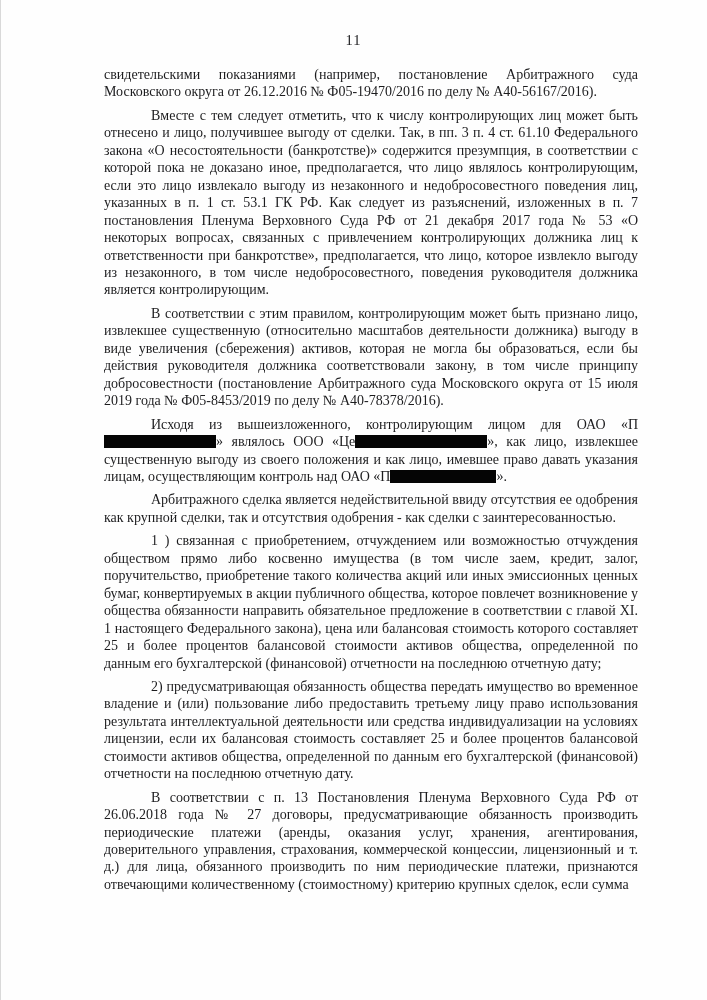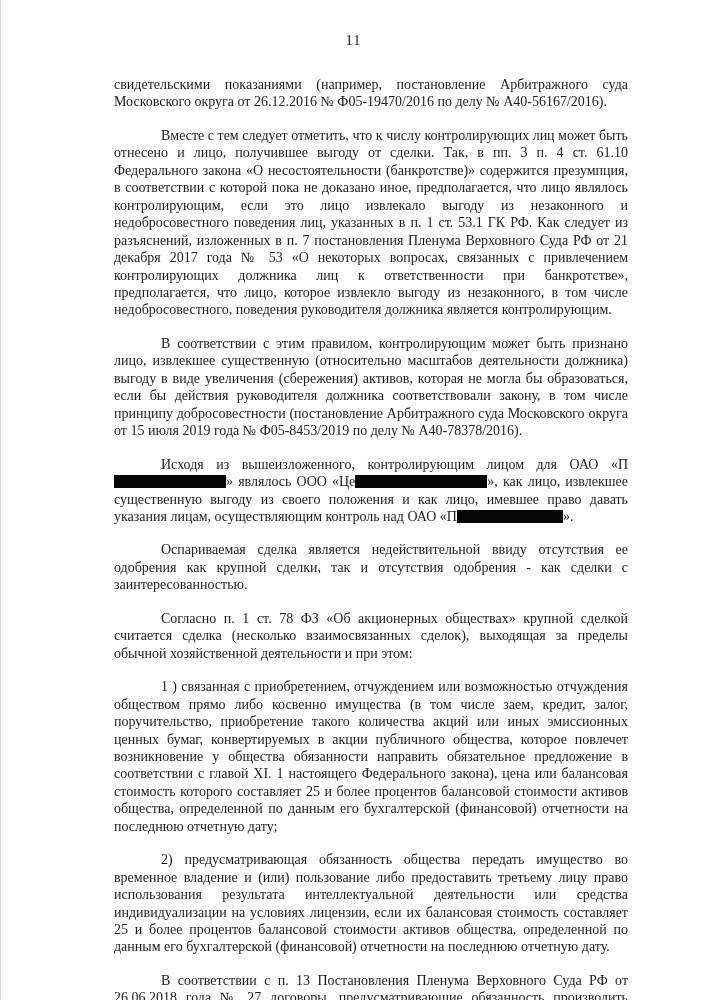--- a/index.html
+++ b/index.html
@@ -30,21 +30,21 @@
   .doc-body {
     position: absolute;
     top: 60px;
     left: 98px;
     width: 546px;
     font-size: 14px;
     line-height: 17.45px;
     text-align: justify;
   }
   .doc-body p.para {
-    margin: 16px;
+    margin: 6px;
     padding: 0;
   }
   .doc-body p.para.indent {
     text-indent: 47px;
   }
   .redaction {
     display: inline-block;
     height: 13px;
     background: #050505;
     vertical-align: text-bottom;
@@ -54,19 +54,18 @@
 </head>
 <body>
 
 <div class="page">
   <div class="page-number">11</div>
   <div class="doc-body">
       <p class="para"><span>свидетельскими показаниями (например, постановление Арбитражного суда Московского округа от 26.12.2016 № Ф05-19470/2016 по делу № А40-56167/2016).</span></p>
       <p class="para indent"><span>Вместе с тем следует отметить, что к числу контролирующих лиц может быть отнесено и лицо, получившее выгоду от сделки. Так, в пп. 3 п. 4 ст. 61.10 Федерального закона «О несостоятельности (банкротстве)» содержится презумпция, в соответствии с которой пока не доказано иное, предполагается, что лицо являлось контролирующим, если это лицо извлекало выгоду из незаконного и недобросовестного поведения лиц, указанных в п. 1 ст. 53.1 ГК РФ. Как следует из разъяснений, изложенных в п. 7 постановления Пленума Верховного Суда РФ от 21 декабря 2017 года № 53 «О некоторых вопросах, связанных с привлечением контролирующих должника лиц к ответственности при банкротстве», предполагается, что лицо, которое извлекло выгоду из незаконного, в том числе недобросовестного, поведения руководителя должника является контролирующим.</span></p>
       <p class="para indent"><span>В соответствии с этим правилом, контролирующим может быть признано лицо, извлекшее существенную (относительно масштабов деятельности должника) выгоду в виде увеличения (сбережения) активов, которая не могла бы образоваться, если бы действия руководителя должника соответствовали закону, в том числе принципу добросовестности (постановление Арбитражного суда Московского округа от 15 июля 2019 года № Ф05-8453/2019 по делу № А40-78378/2016).</span></p>
       <p class="para indent"><span>Исходя из вышеизложенного, контролирующим лицом для ОАО «П</span><span class="redaction" style="width: 112px; background: rgb(5, 5, 5);"></span><span>» являлось ООО «Це</span><span class="redaction" style="width: 132px; background: rgb(5, 5, 5);"></span><span>», как лицо, извлекшее существенную выгоду из своего положения и как лицо, имевшее право давать указания лицам, осуществляющим контроль над ОАО «П</span><span class="redaction" style="width: 106px; background: rgb(5, 5, 5);"></span><span>».</span></p>
-      <p class="para indent"><span>Оспариваемая сделка является недействительной ввиду отсутствия ее одобрения как крупной сделки, так и отсутствия одобрения - как сделки с заинтересованностью.</span></p>
-      <p class="para indent"><span>Согласно п. 1 ст. 78 ФЗ «Об акционерных обществах» крупной сделкой считается сделка (несколько взаимосвязанных сделок), выходящая за пределы обычной хозяйственной деятельности и при этом:</span></p>
+      <p class="para indent"><span>Арбитражного сделка является недействительной ввиду отсутствия ее одобрения как крупной сделки, так и отсутствия одобрения - как сделки с заинтересованностью.</span></p>
       <p class="para indent"><span>1 ) связанная с приобретением, отчуждением или возможностью отчуждения обществом прямо либо косвенно имущества (в том числе заем, кредит, залог, поручительство, приобретение такого количества акций или иных эмиссионных ценных бумаг, конвертируемых в акции публичного общества, которое повлечет возникновение у общества обязанности направить обязательное предложение в соответствии с главой XI. 1 настоящего Федерального закона), цена или балансовая стоимость которого составляет 25 и более процентов балансовой стоимости активов общества, определенной по данным его бухгалтерской (финансовой) отчетности на последнюю отчетную дату;</span></p>
       <p class="para indent"><span>2) предусматривающая обязанность общества передать имущество во временное владение и (или) пользование либо предоставить третьему лицу право использования результата интеллектуальной деятельности или средства индивидуализации на условиях лицензии, если их балансовая стоимость составляет 25 и более процентов балансовой стоимости активов общества, определенной по данным его бухгалтерской (финансовой) отчетности на последнюю отчетную дату.</span></p>
       <p class="para indent"><span>В соответствии с п. 13 Постановления Пленума Верховного Суда РФ от 26.06.2018 года № 27 договоры, предусматривающие обязанность производить периодические платежи (аренды, оказания услуг, хранения, агентирования, доверительного управления, страхования, коммерческой концессии, лицензионный и т. д.) для лица, обязанного производить по ним периодические платежи, признаются отвечающими количественному (стоимостному) критерию крупных сделок, если сумма</span></p>
     </div>
 </div>
 
 </body></html>

